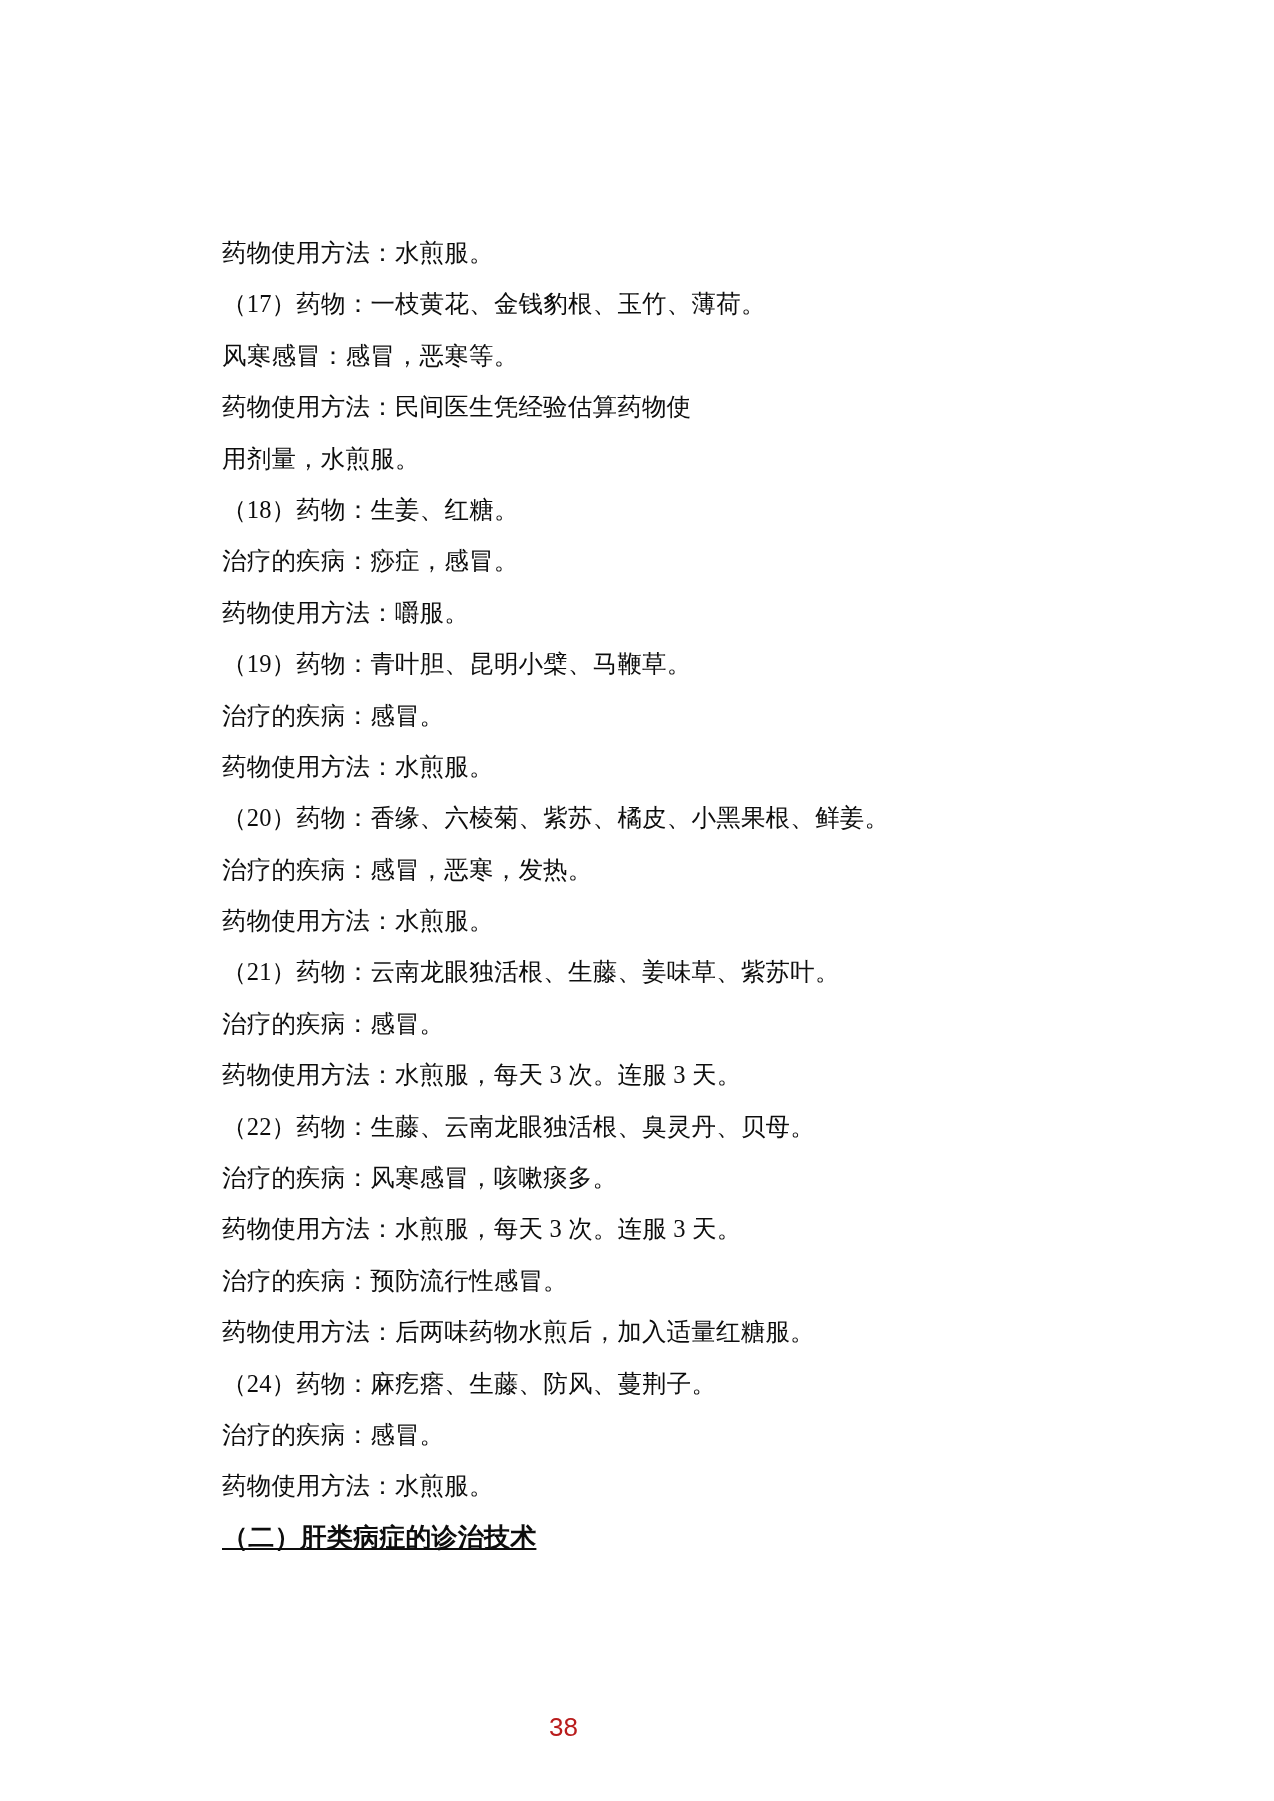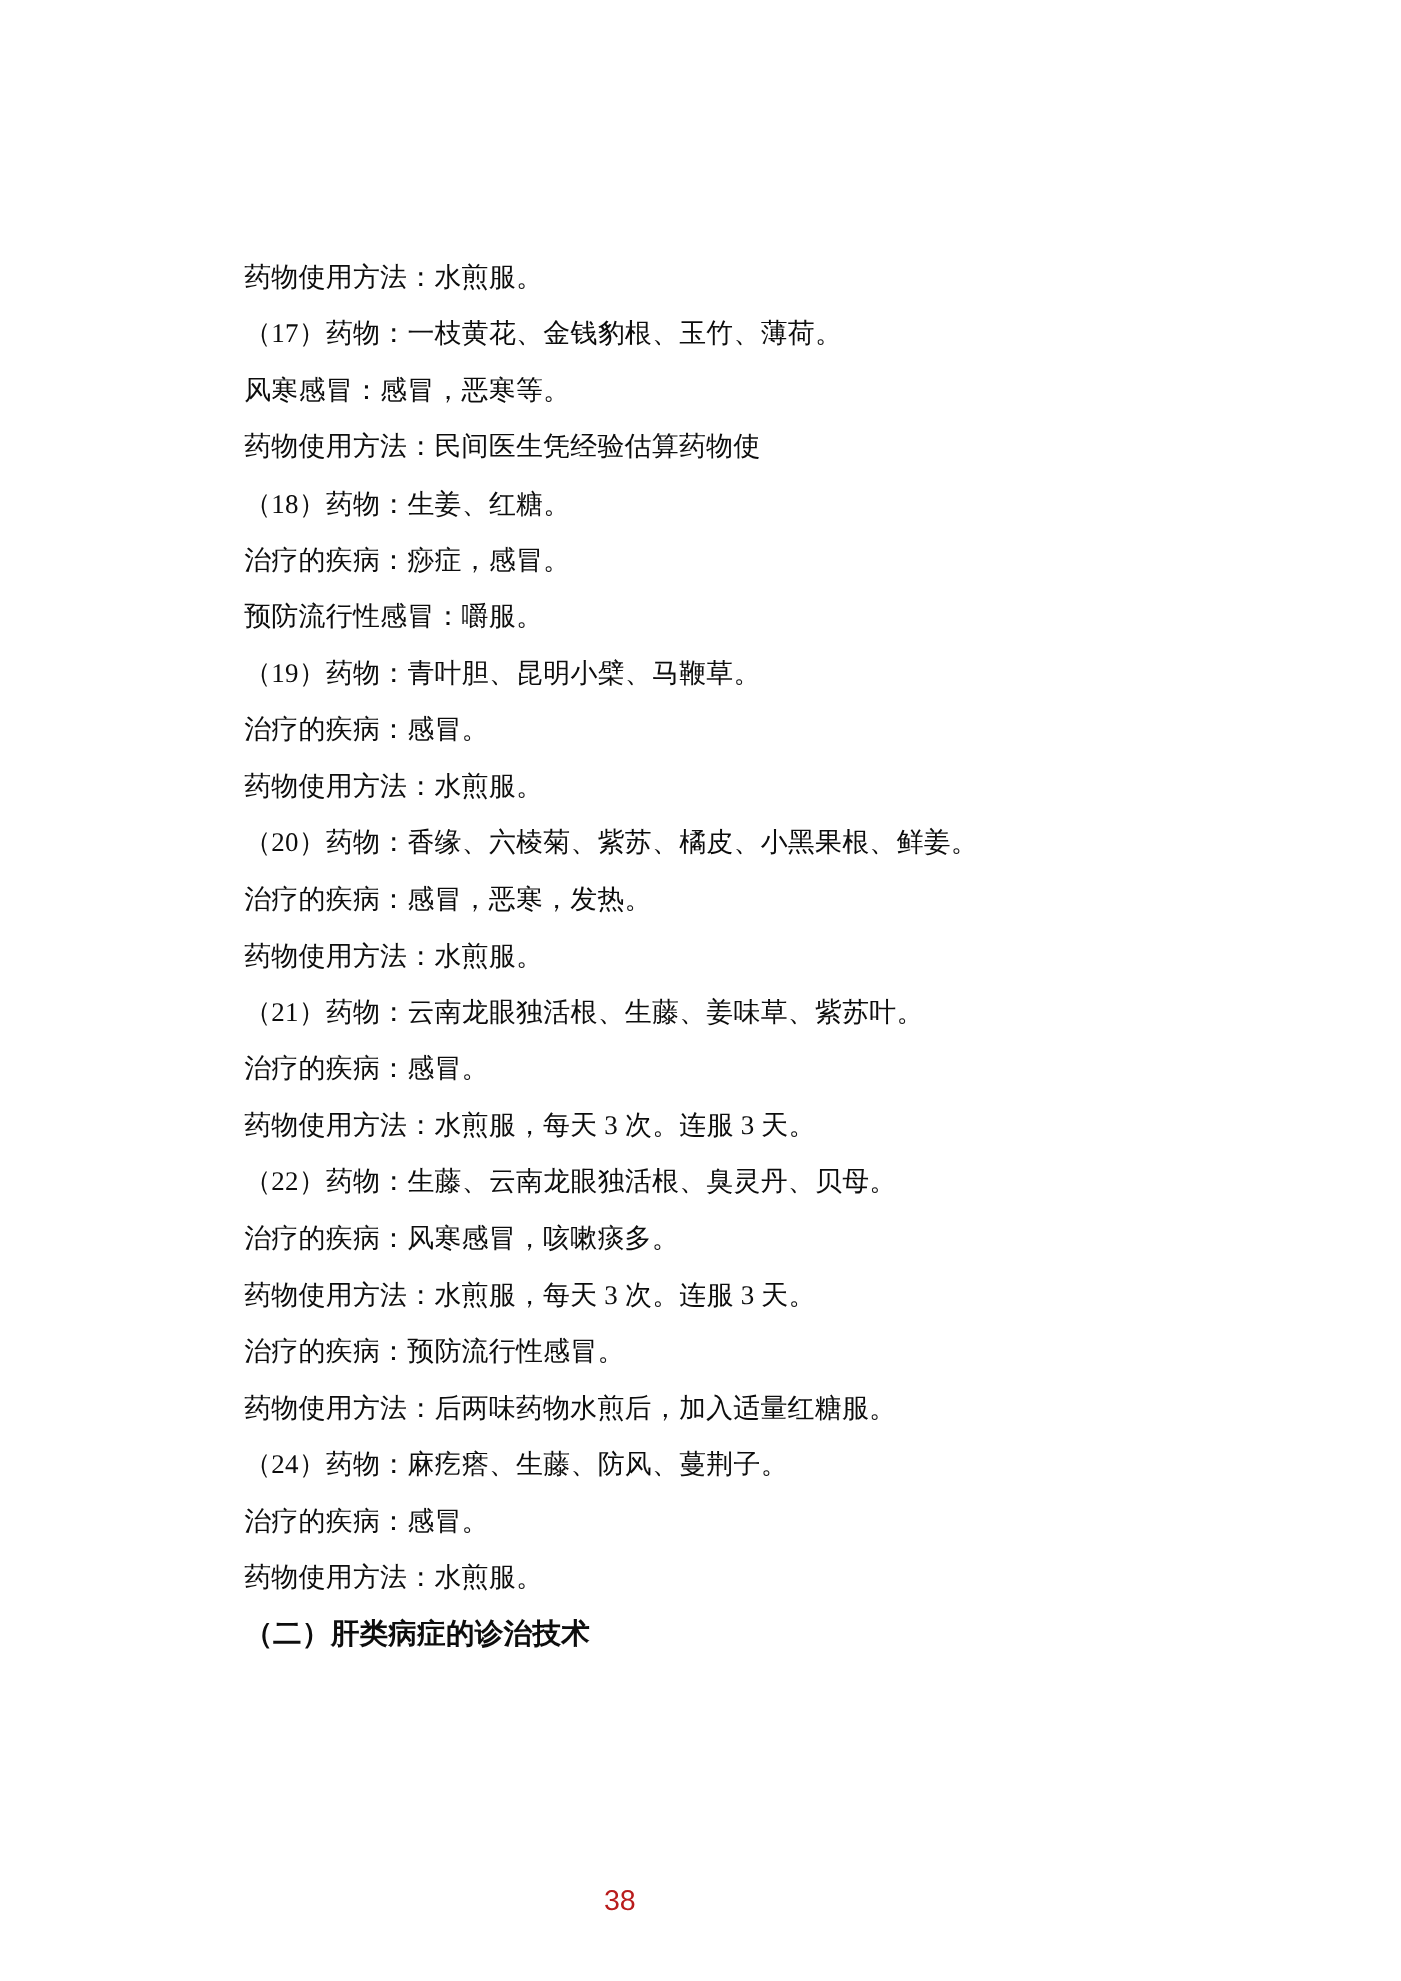--- a/index.html
+++ b/index.html
@@ -25,20 +25,21 @@
   .line {
     height: 51.4px;
     line-height: 51.4px;
     font-size: 24.5px;
     white-space: nowrap;
     letter-spacing: 0.2px;
   }
   .line.heading {
     font-weight: bold;
     font-size: 26px;
+    text-decoration: underline;
   }
   .page-number {
     position: absolute;
     left: 0;
     top: 1712px;
     width: 100%;
     text-align: center;
     font-size: 26px;
     font-family: "Liberation Sans", "DejaVu Sans", sans-serif;
     color: #b91c1c;
@@ -47,23 +48,24 @@
 </head>
 <body>
 
 <div class="page">
 
   <div class="text-block">
     <div class="line">药物使用方法：水煎服。</div>
     <div class="line">（17）药物：一枝黄花、金钱豹根、玉竹、薄荷。</div>
     <div class="line">风寒感冒：感冒，恶寒等。</div>
     <div class="line">药物使用方法：民间医生凭经验估算药物使</div>
+    <div class="line">用剂量，水煎服。</div>
     <div class="line">（18）药物：生姜、红糖。</div>
     <div class="line">治疗的疾病：痧症，感冒。</div>
-    <div class="line">预防流行性感冒：嚼服。</div>
+    <div class="line">药物使用方法：嚼服。</div>
     <div class="line">（19）药物：青叶胆、昆明小檗、马鞭草。</div>
     <div class="line">治疗的疾病：感冒。</div>
     <div class="line">药物使用方法：水煎服。</div>
     <div class="line">（20）药物：香缘、六棱菊、紫苏、橘皮、小黑果根、鲜姜。</div>
     <div class="line">治疗的疾病：感冒，恶寒，发热。</div>
     <div class="line">药物使用方法：水煎服。</div>
     <div class="line">（21）药物：云南龙眼独活根、生藤、姜味草、紫苏叶。</div>
     <div class="line">治疗的疾病：感冒。</div>
     <div class="line">药物使用方法：水煎服，每天 3 次。连服 3 天。</div>
     <div class="line">（22）药物：生藤、云南龙眼独活根、臭灵丹、贝母。</div>

